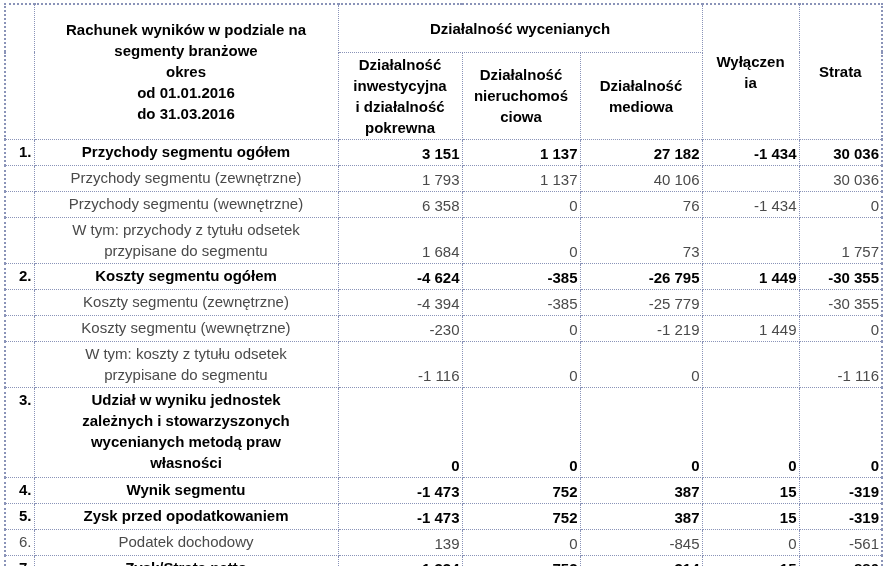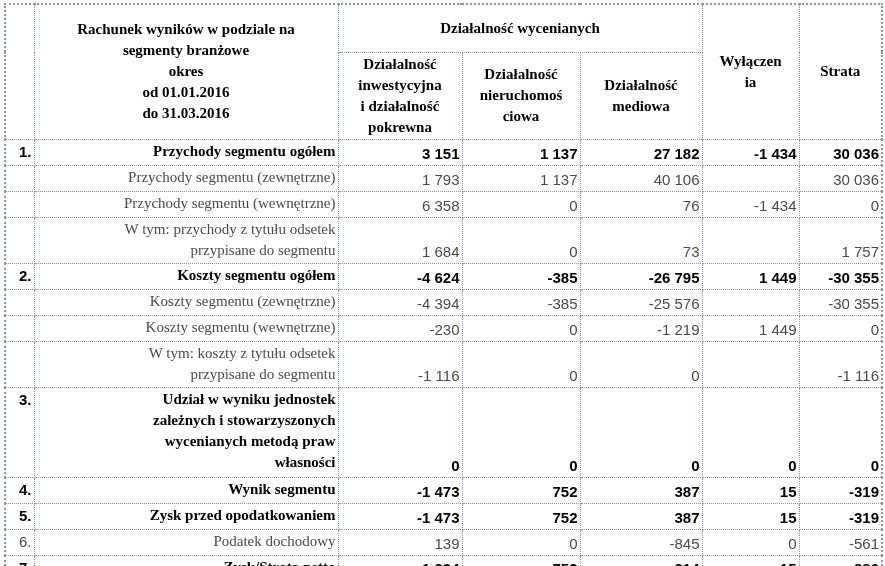--- a/index.html
+++ b/index.html
@@ -31,43 +31,41 @@
     overflow: hidden;
   }
   
   thead th {
     font-weight: bold;
     color: #000000;
     text-align: center;
     vertical-align: middle;
     white-space: pre-line;
     line-height: 20px;
-    font-family: Liberation Serif, serif;
   }
   th.corner { }
   th.title  { }
   tr.h-top  { height: 48px; }
   tr.h-sub  { height: 84px; }
   
   tbody tr.single { height: 26px; }
   tbody tr.double { height: 46px; margin-top: 24px; }
   tbody tr.quad   { height: 90px; }
   tbody td { color: #4a4a4a; font-weight: normal; }
   tbody tr.bold td { color: #000000; font-weight: bold; }
   td.num {
     text-align: right;
     padding-right: 5px;
     vertical-align: top;
   }
   td.label {
-    text-align: right;
+    text-align: center;
     padding-left: 9px;
     vertical-align: top;
     white-space: pre-line;
-    font-family: Liberation Serif, serif;
   }
   td.val {
     text-align: right;
     padding-right: 8px;
     vertical-align: bottom;
   }
 </style>
 </head>
 <body>
 
@@ -152,21 +150,21 @@
           <td class="val">-385</td>
           <td class="val">-26 795</td>
           <td class="val">1 449</td>
           <td class="val">-30 355</td>
         </tr>
         <tr class="single">
           <td class="num"></td>
           <td class="label">Koszty segmentu (zewnętrzne)</td>
           <td class="val">-4 394</td>
           <td class="val">-385</td>
-          <td class="val">-25 576</td>
+          <td class="val">-25 779</td>
           <td class="val"></td>
           <td class="val">-30 355</td>
         </tr>
         <tr class="single">
           <td class="num"></td>
           <td class="label">Koszty segmentu (wewnętrzne)</td>
           <td class="val">-230</td>
           <td class="val">0</td>
           <td class="val">-1 219</td>
           <td class="val">1 449</td>

